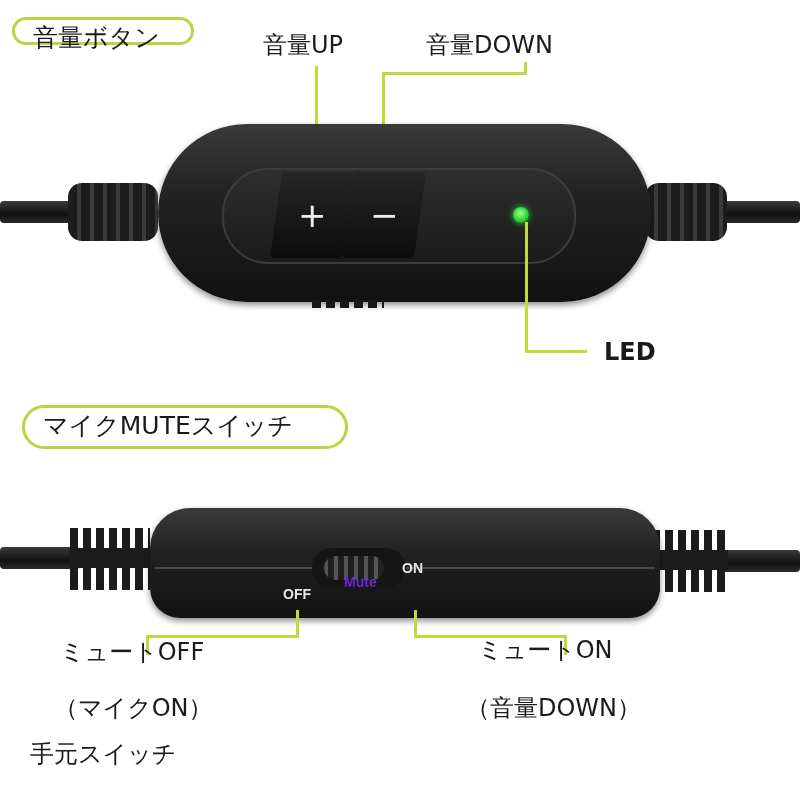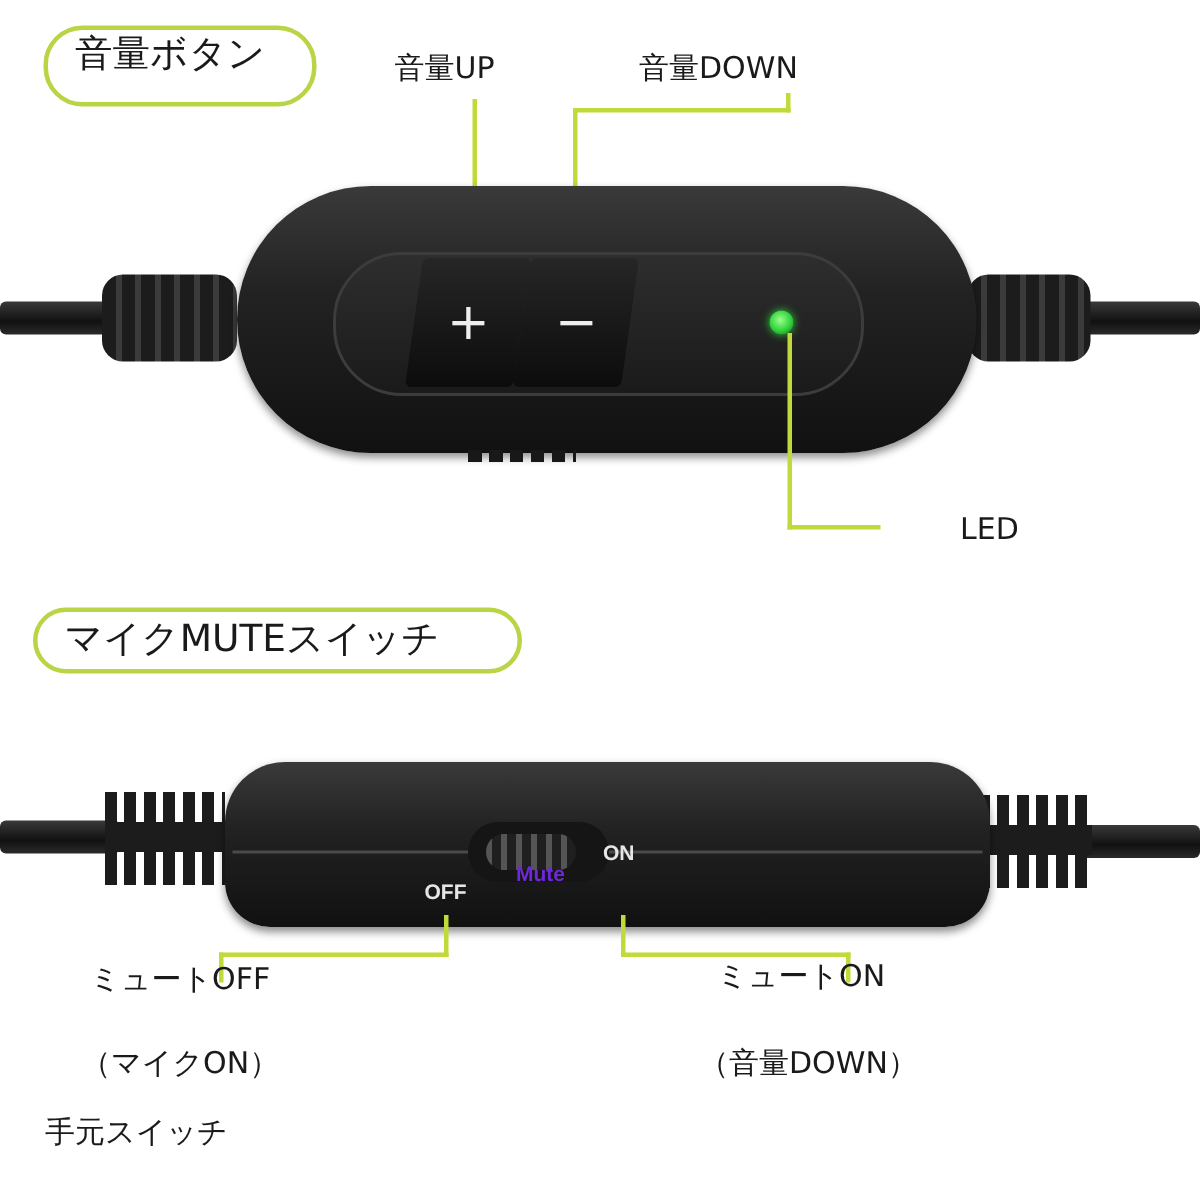--- a/index.html
+++ b/index.html
@@ -1,31 +1,31 @@
 <!DOCTYPE html>
 <html><head>
 <meta charset="utf-8">
 <style>
   html, body { margin:0; padding:0; background:#ffffff; }
   body { width:800px; height:800px; position:relative; overflow:hidden;
          font-family:"DejaVu Sans", sans-serif; color:#1a1a1a; }
   .abs { position:absolute; }
   .pill { position:absolute; border:3px solid #b9d444; border-radius:26px; background:#fff;
           font-size:25px; line-height:36px; padding:0 18px; white-space:nowrap; box-sizing:border-box; }
-  .label { position:absolute; font-size:20px; white-space:nowrap; line-height:28px; }
+  .label { position:absolute; font-size:24px; white-space:nowrap; line-height:28px; }
   .line { position:absolute; background:#c2d93a; }
   .cable { position:absolute; height:22px; background:linear-gradient(#3a3a3a,#111 60%,#2a2a2a); border-radius:4px; }
   .boot { position:absolute; background:repeating-linear-gradient(90deg,#1c1c1c 0 9px,#3b3b3b 9px 13px); border-radius:14px; }
   .body { position:absolute; background:linear-gradient(#3a3a3a,#222 40%,#111); box-shadow:0 3px 6px rgba(0,0,0,.45); }
   .fins { position:absolute; background:repeating-linear-gradient(90deg,#181818 0 9px,transparent 9px 14px); }
 </style>
 </head>
 <body>
 
-<div class="pill" style="left:29px;top:17px;width:182px;height:54px;font-family:Liberation Mono, monospace;">
+<div class="pill" style="left:12px;top:17px;width:182px;height:28px;">
   <span>音量ボタン</span>
 </div>
 
 <div class="label" style="left:263px;top:31px;">音量UP</div>
 <div class="label" style="left:426px;top:31px;">音量DOWN</div>
 
 <div class="line" style="left:315px;top:66px;width:3px;height:104px;"></div>
 <div class="line" style="left:382px;top:72px;width:3px;height:98px;"></div>
 <div class="line" style="left:382px;top:72px;width:145px;height:3px;"></div>
 <div class="line" style="left:524px;top:62px;width:3px;height:13px;"></div>
@@ -44,21 +44,21 @@
 <div class="abs" style="left:348px;top:172px;width:72px;height:86px;background:linear-gradient(#262626,#0c0c0c);transform:skewX(-8deg);border-radius:4px;display:flex;align-items:center;justify-content:center;">
   <span style="color:#eee;font-size:34px;transform:skewX(8deg);">−</span>
 </div>
 
 <div class="abs" style="left:513px;top:207px;width:16px;height:16px;border-radius:50%;background:radial-gradient(circle at 45% 40%,#9cff8c,#2fd23a 55%,#0d6a16);box-shadow:0 0 6px #2fd23a;"></div>
 
 <div class="fins" style="left:312px;top:300px;width:72px;height:8px;"></div>
 
 <div class="line" style="left:525px;top:222px;width:3px;height:131px;"></div>
 <div class="line" style="left:525px;top:350px;width:62px;height:3px;"></div>
-<div class="label" style="left:640px;top:338px;">LED</div>
+<div class="label" style="left:604px;top:338px;font-weight:bold;">LED</div>
 
 <div class="pill" style="left:22px;top:405px;width:326px;height:44px;">
   <span>マイクMUTEスイッチ</span>
 </div>
 
 <div class="cable" style="left:0;top:547px;width:80px;"></div>
 <div class="abs" style="left:70px;top:528px;width:80px;height:62px;background:repeating-linear-gradient(90deg,#1c1c1c 0 8px,transparent 8px 13px);"></div>
 <div class="abs" style="left:70px;top:548px;width:80px;height:20px;background:#1c1c1c;"></div>
 <div class="cable" style="left:720px;top:550px;width:80px;"></div>
 <div class="abs" style="left:652px;top:530px;width:76px;height:62px;background:repeating-linear-gradient(90deg,#1c1c1c 0 8px,transparent 8px 13px);"></div>

